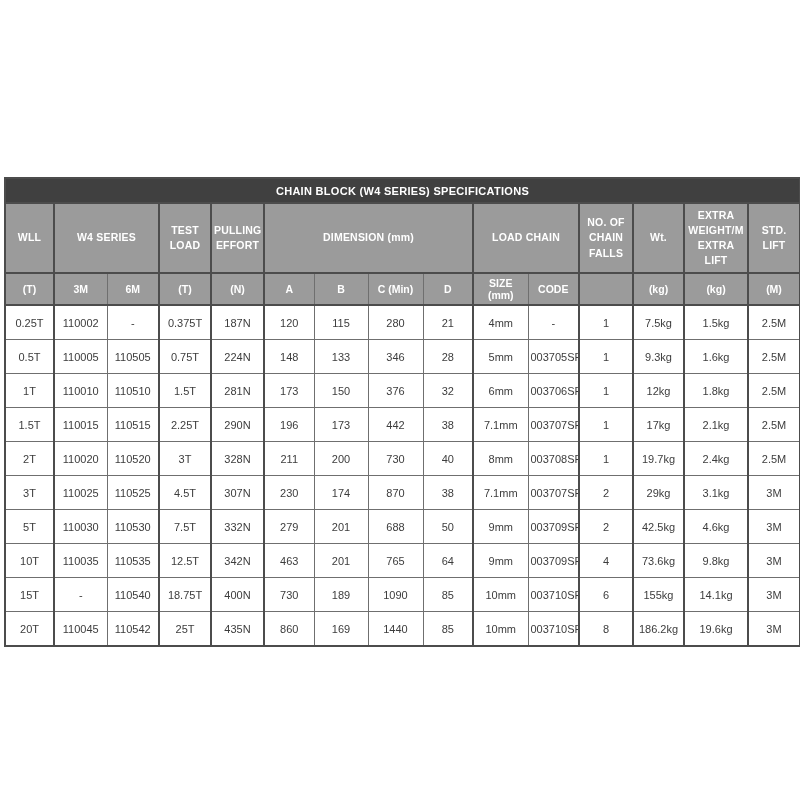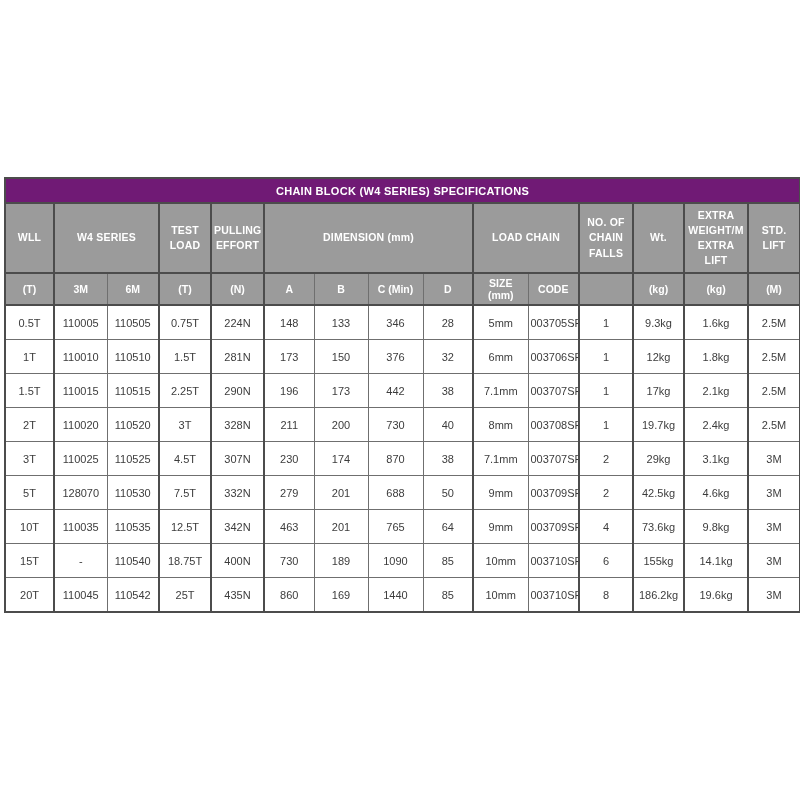--- a/index.html
+++ b/index.html
@@ -23,21 +23,21 @@
     border: 2px solid #4c4c4c;
   }
   table.spec th, table.spec td {
     border: 1px solid #6f6f6f;
     text-align: center;
     vertical-align: middle;
     padding: 1px 2px;
     overflow: hidden;
   }
   tr.title-row th {
-    background: #701a75;
+    background: #404040;
     color: #ffffff;
     font-size: 11px;
     font-weight: bold;
     letter-spacing: 0.3px;
     height: 21px;
     border: 2px solid #4c4c4c;
   }
   tr.group-row th {
     background: #9b9b9b;
     color: #ffffff;
@@ -116,20 +116,37 @@
         <th>SIZE (mm)</th>
         <th class="hv">CODE</th>
         <th class="hv"></th>
         <th class="hv">(kg)</th>
         <th class="hv">(kg)</th>
         <th>(M)</th>
       </tr>
     </thead>
     <tbody>
         <tr>
+          <td class="hv hvl">0.25T</td>
+          <td>110002</td>
+          <td class="hv">-</td>
+          <td class="hv">0.375T</td>
+          <td class="hv">187N</td>
+          <td>120</td>
+          <td>115</td>
+          <td>280</td>
+          <td class="hv">21</td>
+          <td>4mm</td>
+          <td class="hv">-</td>
+          <td class="hv">1</td>
+          <td class="hv">7.5kg</td>
+          <td class="hv">1.5kg</td>
+          <td>2.5M</td>
+        </tr>
+        <tr>
           <td class="hv hvl">0.5T</td>
           <td>110005</td>
           <td class="hv">110505</td>
           <td class="hv">0.75T</td>
           <td class="hv">224N</td>
           <td>148</td>
           <td>133</td>
           <td>346</td>
           <td class="hv">28</td>
           <td>5mm</td>
@@ -202,21 +219,21 @@
           <td class="hv">38</td>
           <td>7.1mm</td>
           <td class="hv">003707SP</td>
           <td class="hv">2</td>
           <td class="hv">29kg</td>
           <td class="hv">3.1kg</td>
           <td>3M</td>
         </tr>
         <tr>
           <td class="hv hvl">5T</td>
-          <td>128070</td>
+          <td>110030</td>
           <td class="hv">110530</td>
           <td class="hv">7.5T</td>
           <td class="hv">332N</td>
           <td>279</td>
           <td>201</td>
           <td>688</td>
           <td class="hv">50</td>
           <td>9mm</td>
           <td class="hv">003709SP</td>
           <td class="hv">2</td>

